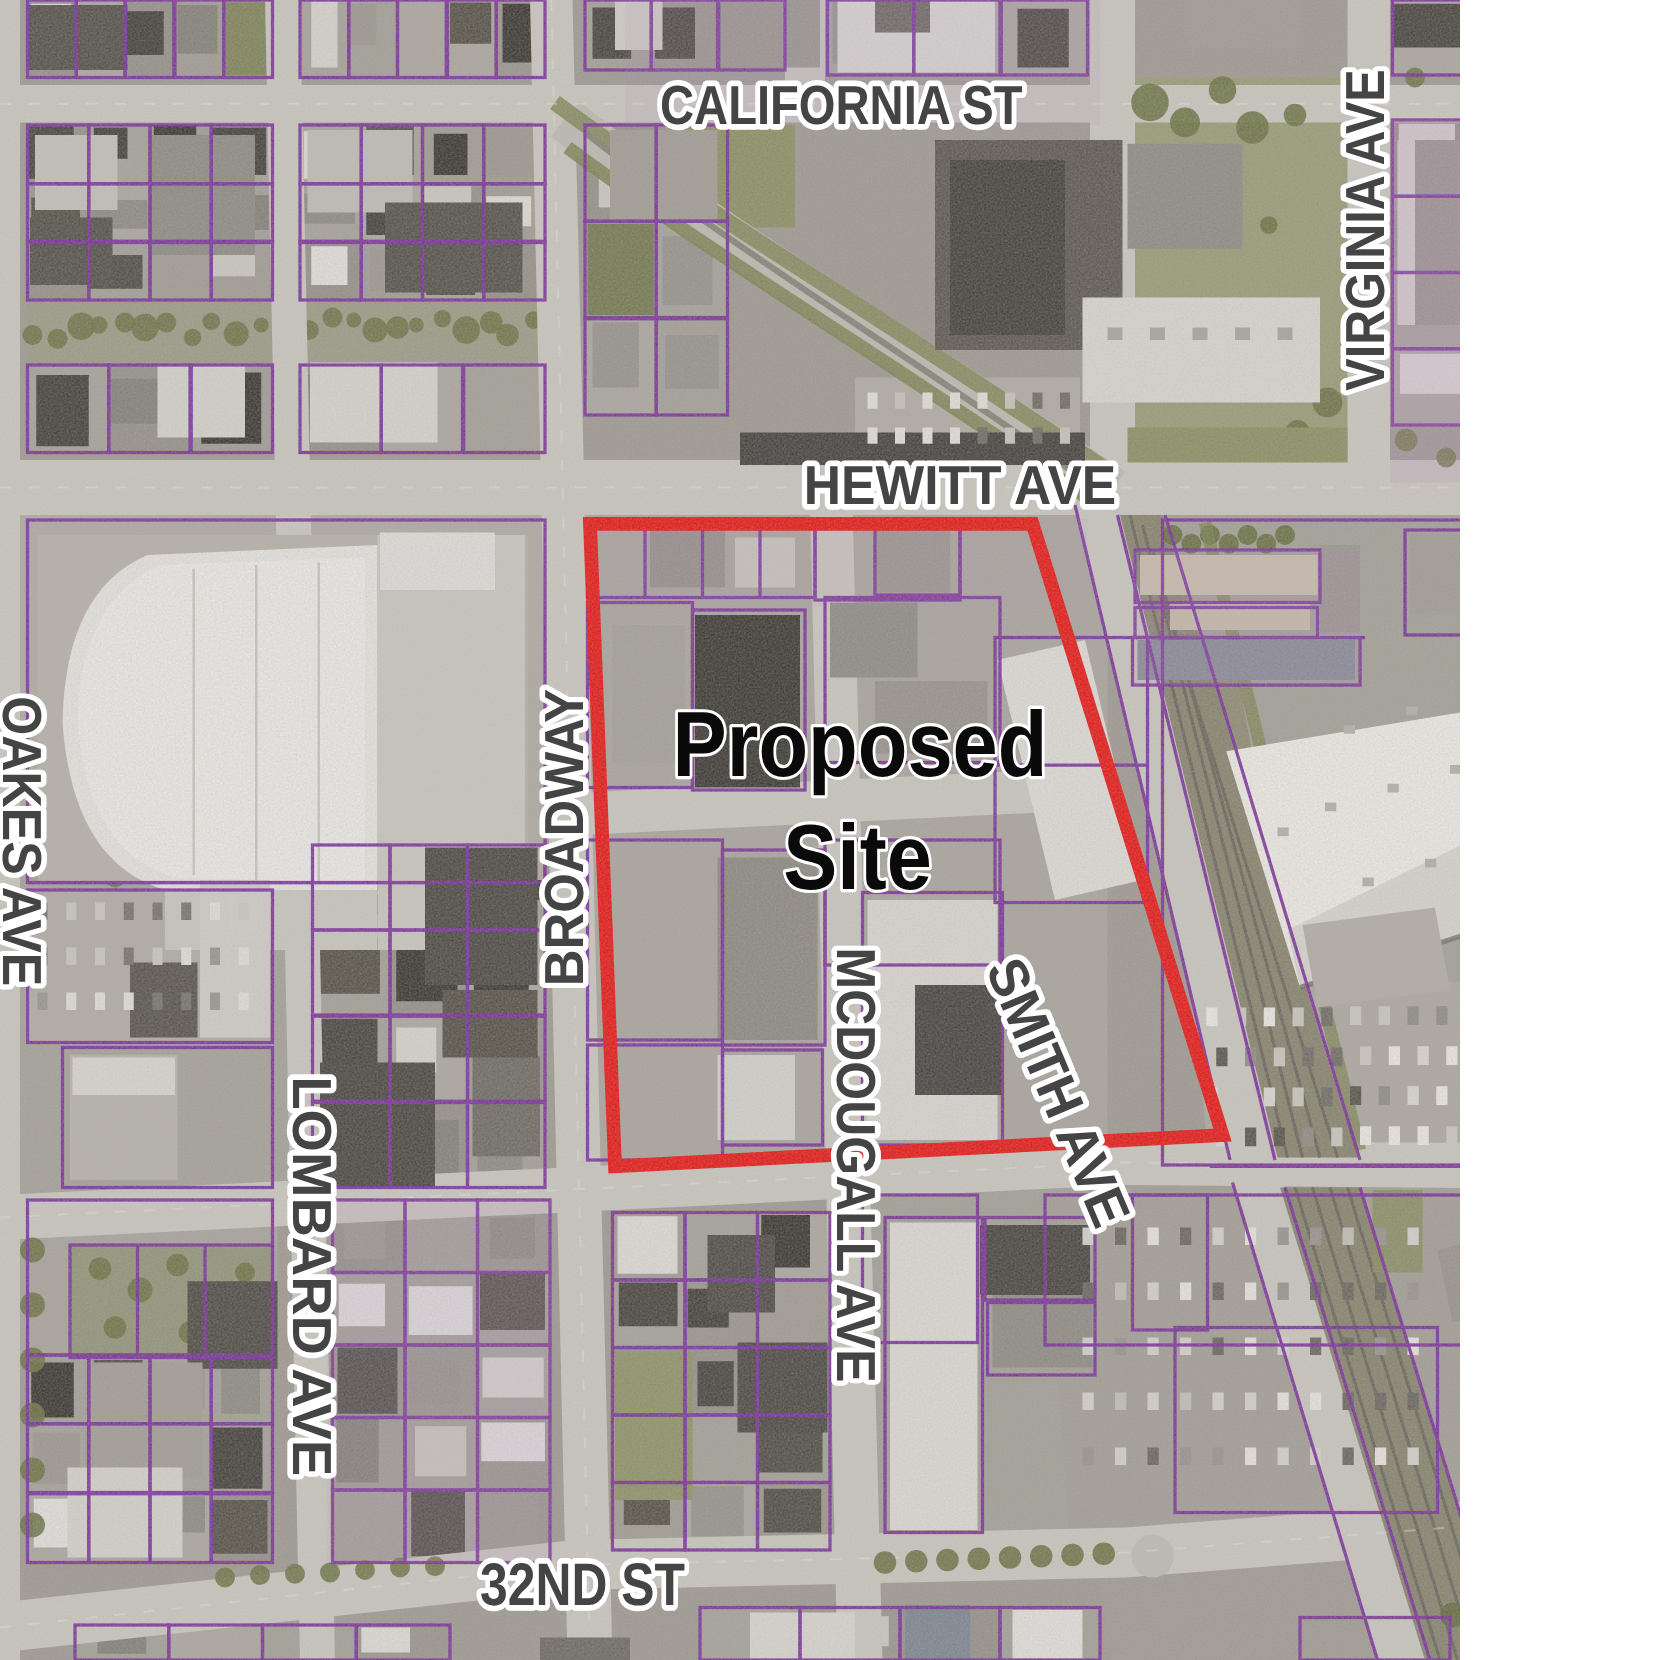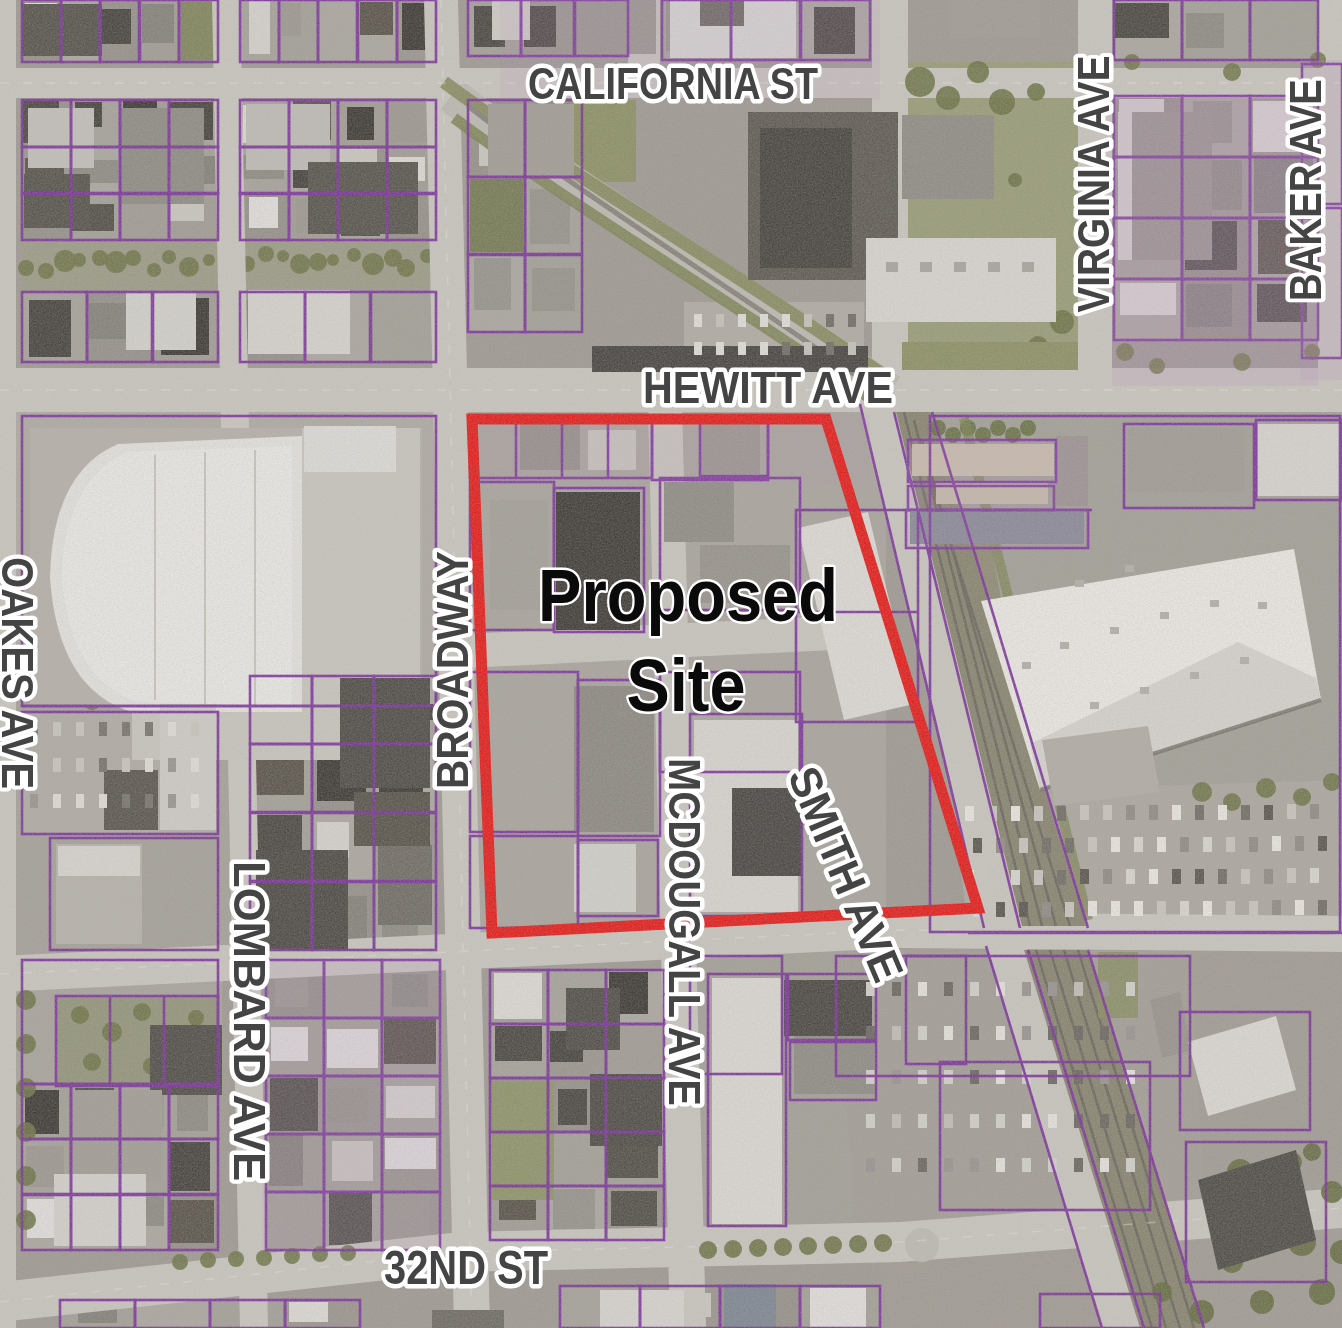--- a/index.html
+++ b/index.html
@@ -1,17 +1,17 @@
 <!DOCTYPE html>
 <html><head>
 <meta charset="utf-8">
 <title>Proposed Site Map</title>
 <style>
 html,body{margin:0;padding:0;background:#ffffff;font-family:"Liberation Sans", sans-serif;}
-#map{width:1342px;height:1328px;overflow:hidden;}
+#map{width:1168px;height:1328px;overflow:hidden;}
 </style>
 </head>
 <body>
 
 <div id="map">
 <svg width="1342" height="1328" viewBox="0 0 1342 1328">
 <defs>
 <filter id="grain" x="0%" y="0%" width="100%" height="100%">
 <feTurbulence type="fractalNoise" baseFrequency="0.65" numOctaves="2" seed="7"></feTurbulence>
 <feColorMatrix type="matrix" values="0 0 0 0 0.47  0 0 0 0 0.46  0 0 0 0 0.43  0.5 0.5 0.5 0 -0.5"></feColorMatrix>

